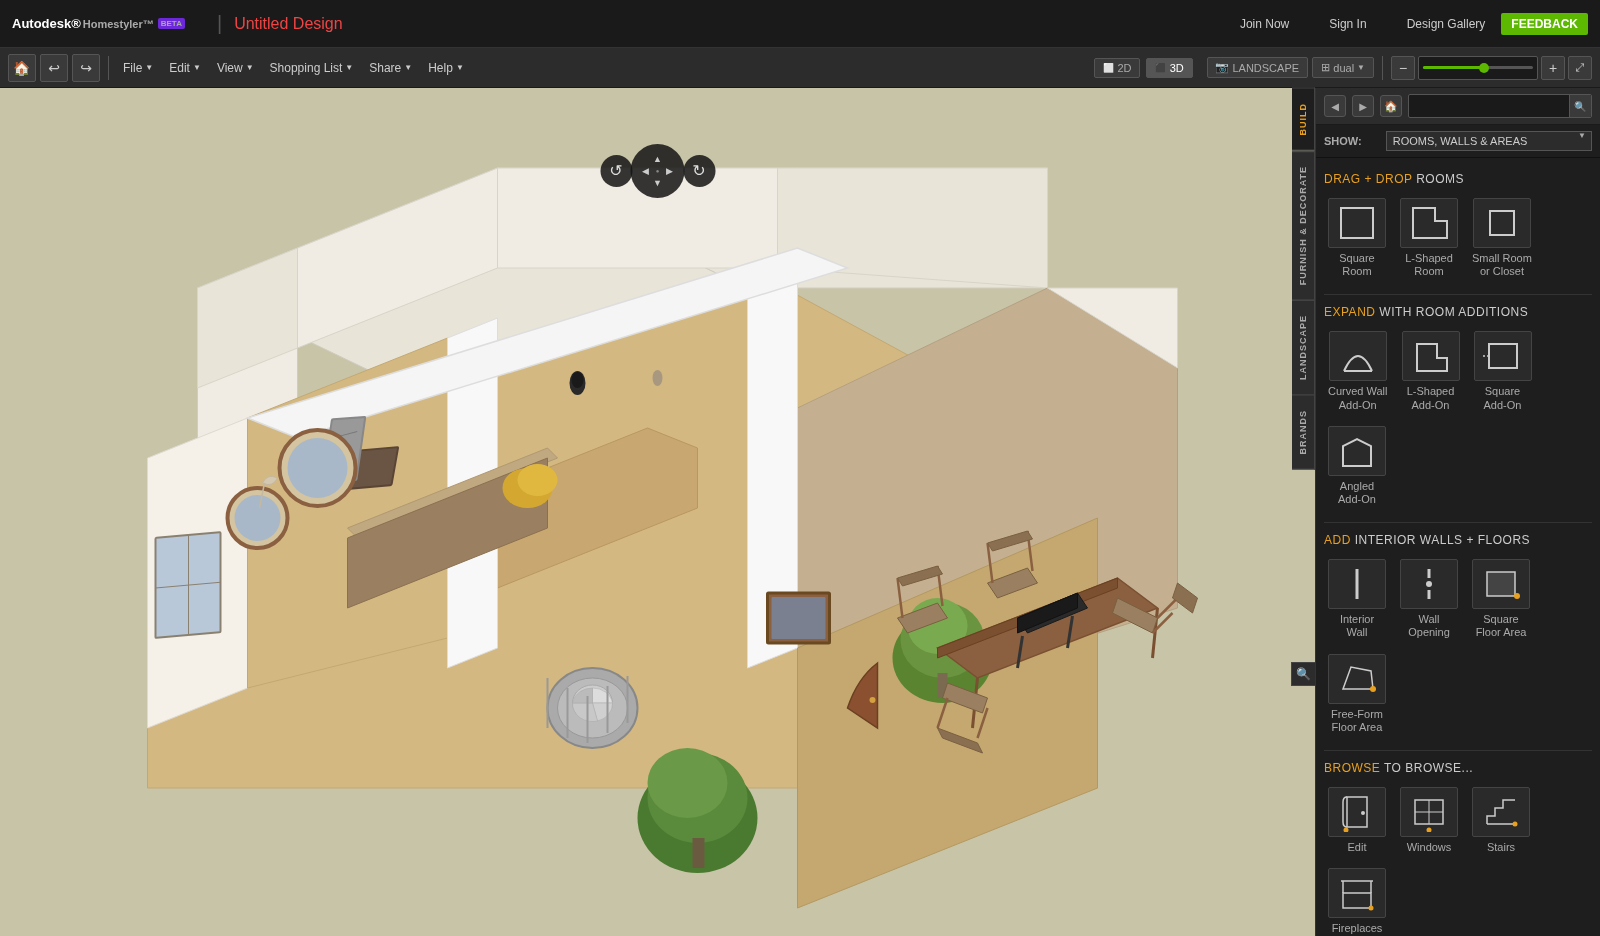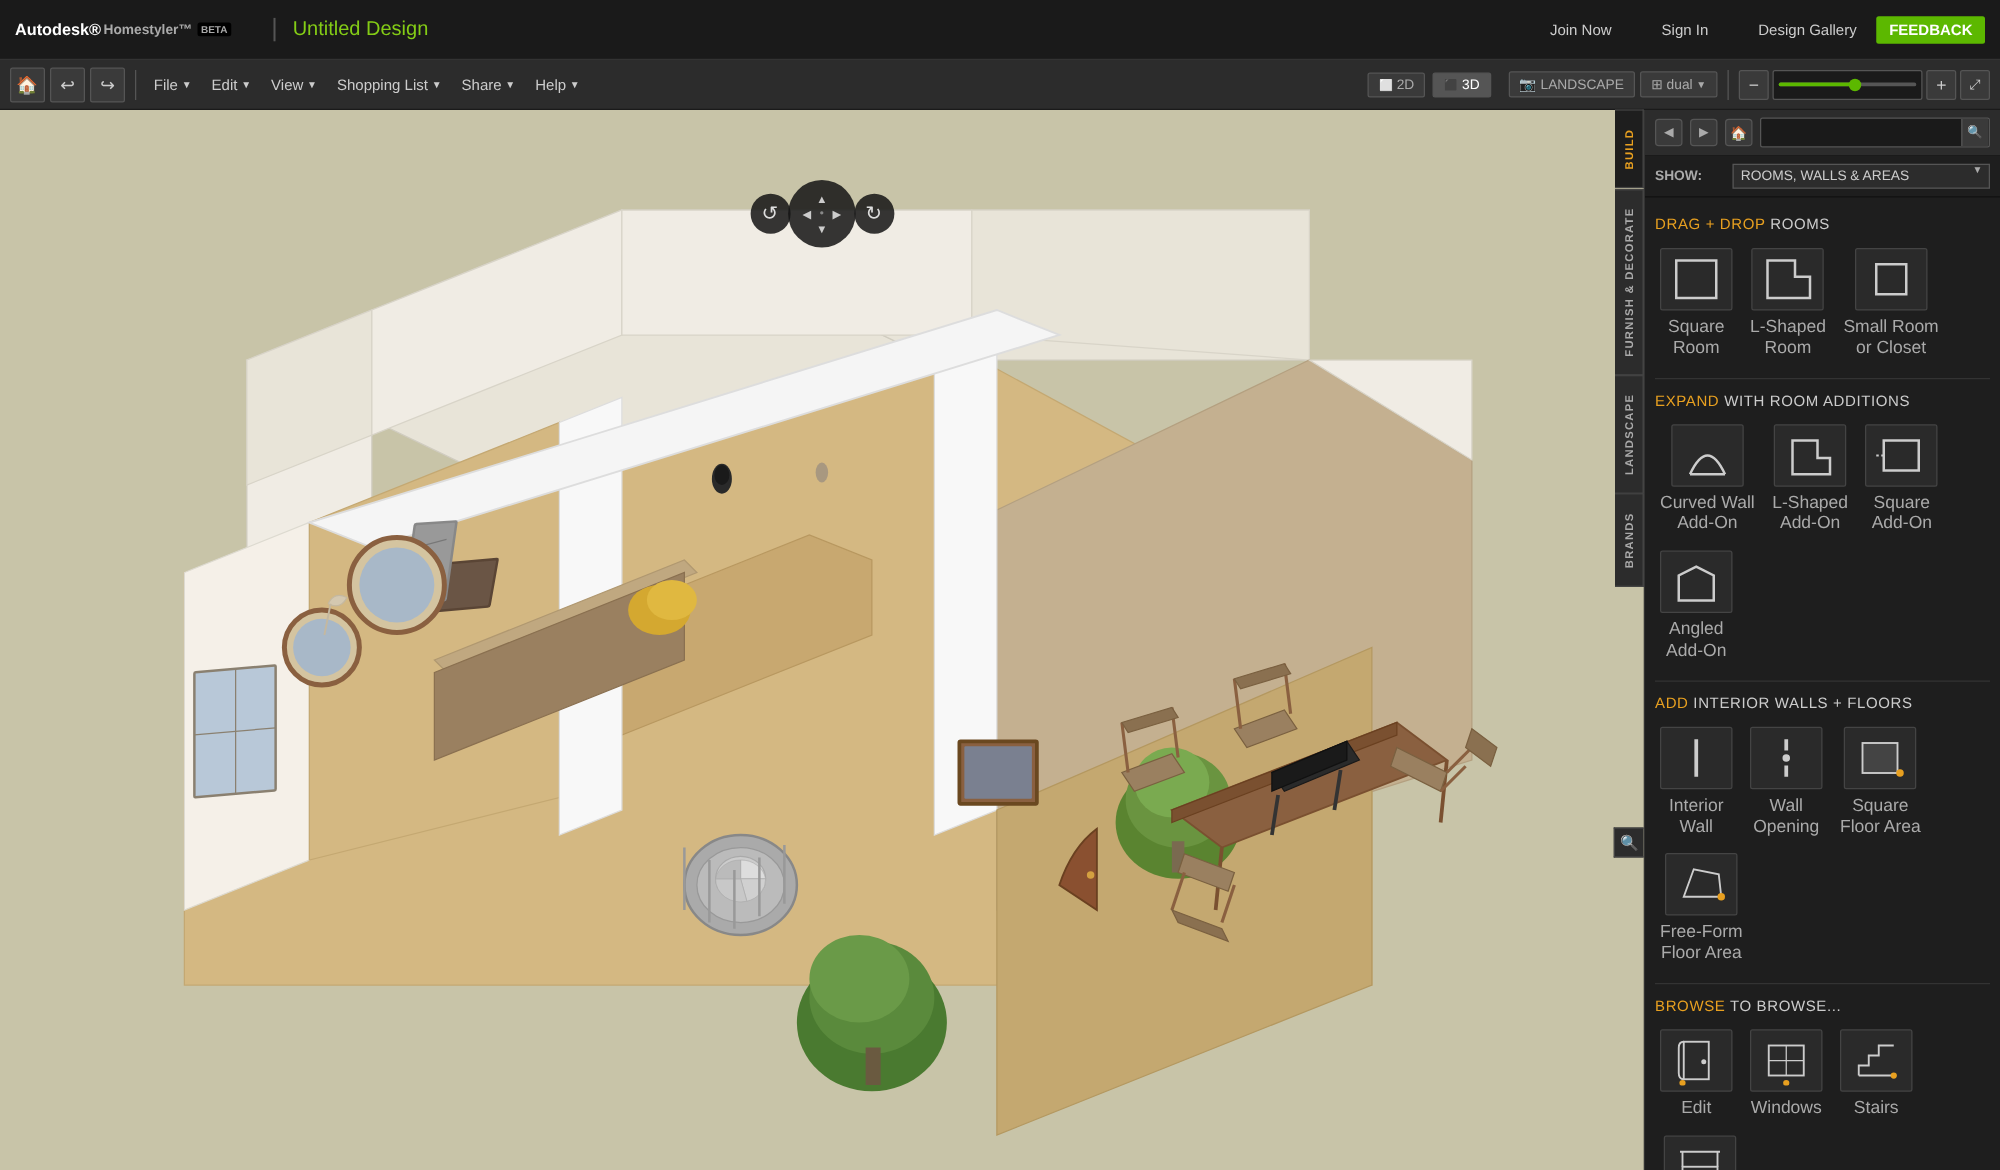--- a/index.html
+++ b/index.html
@@ -17,30 +17,30 @@
     #topbar .logo {
       display: flex;
       align-items: center;
       color: #fff;
       font-size: 14px;
       font-weight: bold;
       margin-right: 20px;
     }
     #topbar .logo .autodesk { color: #fff; font-size: 13px; }
     #topbar .logo .beta {
-      background: #000000;
+      background: #6d28d9;
       color: #aaa;
       font-size: 8px;
       padding: 1px 3px;
       border-radius: 2px;
       margin-left: 2px;
       vertical-align: super;
     }
     #topbar .separator { color: #555; margin: 0 12px; font-size: 20px; }
-    #topbar .design-title { color: #84cc16; font-size: 16px; font-weight: normal; }
+    #topbar .design-title { color: #ef4444; font-size: 16px; font-weight: normal; }
     #topbar .spacer { flex: 1; }
     #topbar .top-links { display: flex; gap: 16px; align-items: center; }
     #topbar .top-link {
       color: #ccc;
       font-size: 12px;
       cursor: pointer;
       text-decoration: none;
       margin-left: 24px;
     }
     #topbar .feedback-btn {
@@ -370,21 +370,21 @@
       background: #2a2a2a;
       border: 1px solid #444;
       display: flex;
       align-items: center;
       justify-content: center;
       margin-bottom: 4px;
       border-radius: 2px;
     }
     .item-label {
       color: #aaa;
-      font-size: 14px;
+      font-size: 11px;
       text-align: center;
       line-height: 1.2;
     }
 
     
     .section-divider {
       border: none;
       border-top: 1px solid #333;
       margin: 6px 0 10px 0;
     }

